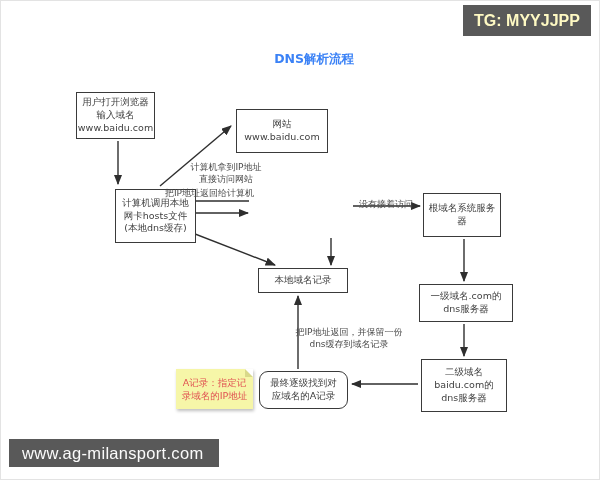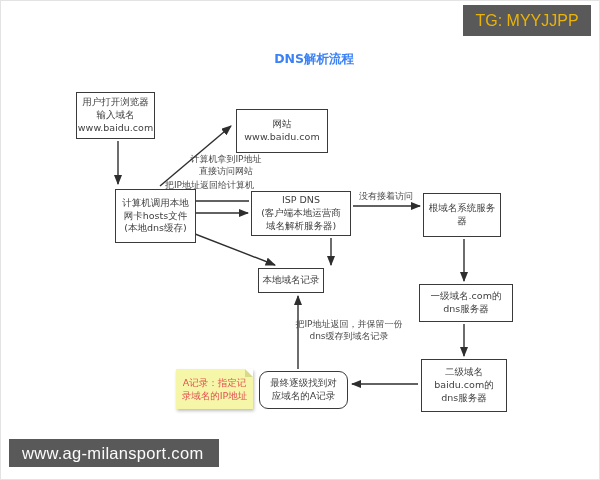--- a/index.html
+++ b/index.html
@@ -10,40 +10,40 @@
   .box{position:absolute;border:1.5px solid #3a3a3a;background:#fff;color:#3f3f3f;
        display:flex;align-items:center;justify-content:center;text-align:center;
        white-space:pre-line;font-size:9.5px;line-height:1.35;box-sizing:border-box;}
   #box-user{left:75px;top:91px;width:79px;height:47px;}
   #box-website{left:235px;top:108px;width:92px;height:44px;}
   #box-hosts{left:74px;top:188px;width:81px;height:54px;margin-left:40px;}
   #box-isp{left:250px;top:190px;width:100px;height:45px;}
   #box-root{left:422px;top:192px;width:78px;height:44px;}
   #box-tld{left:418px;top:283px;width:94px;height:38px;}
   #box-sld{left:420px;top:358px;width:86px;height:53px;}
-  #box-local{left:257px;top:267px;width:66px;height:25px;}
+  #box-local{left:257px;top:267px;width:90px;height:25px;}
   #box-arecord{left:258px;top:370px;width:89px;height:38px;border-radius:9px;}
   .note{position:absolute;left:175px;top:368px;width:77px;height:40px;
         background:#f6f6a8;color:#e05252;border:none;
         box-shadow:1px 2px 3px rgba(0,0,0,0.25);
         display:flex;align-items:center;justify-content:center;text-align:center;
         white-space:pre-line;font-size:9.5px;line-height:1.4;}
   .note::after{content:"";position:absolute;top:0;right:0;width:0;height:0;
         border-top:8px solid #ffffff;border-left:8px solid #d9d98a;}
   .lbl{position:absolute;color:#4a4a4a;font-size:9px;line-height:1.35;
-       text-align:center;white-space:pre-line;}
+       text-align:center;white-space:pre-line;margin-top:8px;}
   #lbl-direct{left:183px;top:152px;width:84px;}
   #lbl-return{left:149px;top:178px;width:104px;white-space:nowrap;text-align:right;}
   #lbl-nocontinue{left:354px;top:189px;width:62px;}
   #lbl-cache{left:283px;top:317px;width:130px;}
   .title{position:absolute;left:233px;top:50px;width:120px;text-align:right;
          color:#3b82f6;font-weight:bold;font-size:12.5px;}
   .badge{position:absolute;left:462px;top:4px;width:128px;height:31px;background:#595959;
-         color:#eab308;display:flex;align-items:center;justify-content:center;
-         font-size:16px;font-family:"Liberation Sans",sans-serif;}
+         color:#fef9c3;display:flex;align-items:center;justify-content:center;
+         font-size:16px;font-family:"Liberation Sans",sans-serif;font-weight:bold;}
   .footer{position:absolute;left:8px;top:438px;width:210px;height:28px;background:#595959;
           color:#fbfbfb;display:flex;align-items:center;padding-left:13px;
           box-sizing:border-box;font-size:16.5px;letter-spacing:0.3px;
           font-family:"Liberation Sans",sans-serif;}
 </style>
 </head>
 <body>
 
 <div class="stage">
 
@@ -73,23 +73,20 @@
   </svg>
 
   <div class="box" id="box-user">用户打开浏览器
 输入域名
 www.baidu.com</div>
   <div class="box" id="box-website">网站
 www.baidu.com</div>
   <div class="box" id="box-hosts">计算机调用本地
 网卡hosts文件
 (本地dns缓存)</div>
-  <div class="box" id="box-isp">ISP DNS
-(客户端本地运营商
-域名解析服务器)</div>
   <div class="box" id="box-root">根域名系统服务
 器</div>
   <div class="box" id="box-tld">一级域名.com的
 dns服务器</div>
   <div class="box" id="box-sld">二级域名
 baidu.com的
 dns服务器</div>
   <div class="box" id="box-local">本地域名记录</div>
   <div class="box" id="box-arecord">最终逐级找到对
 应域名的A记录</div>

